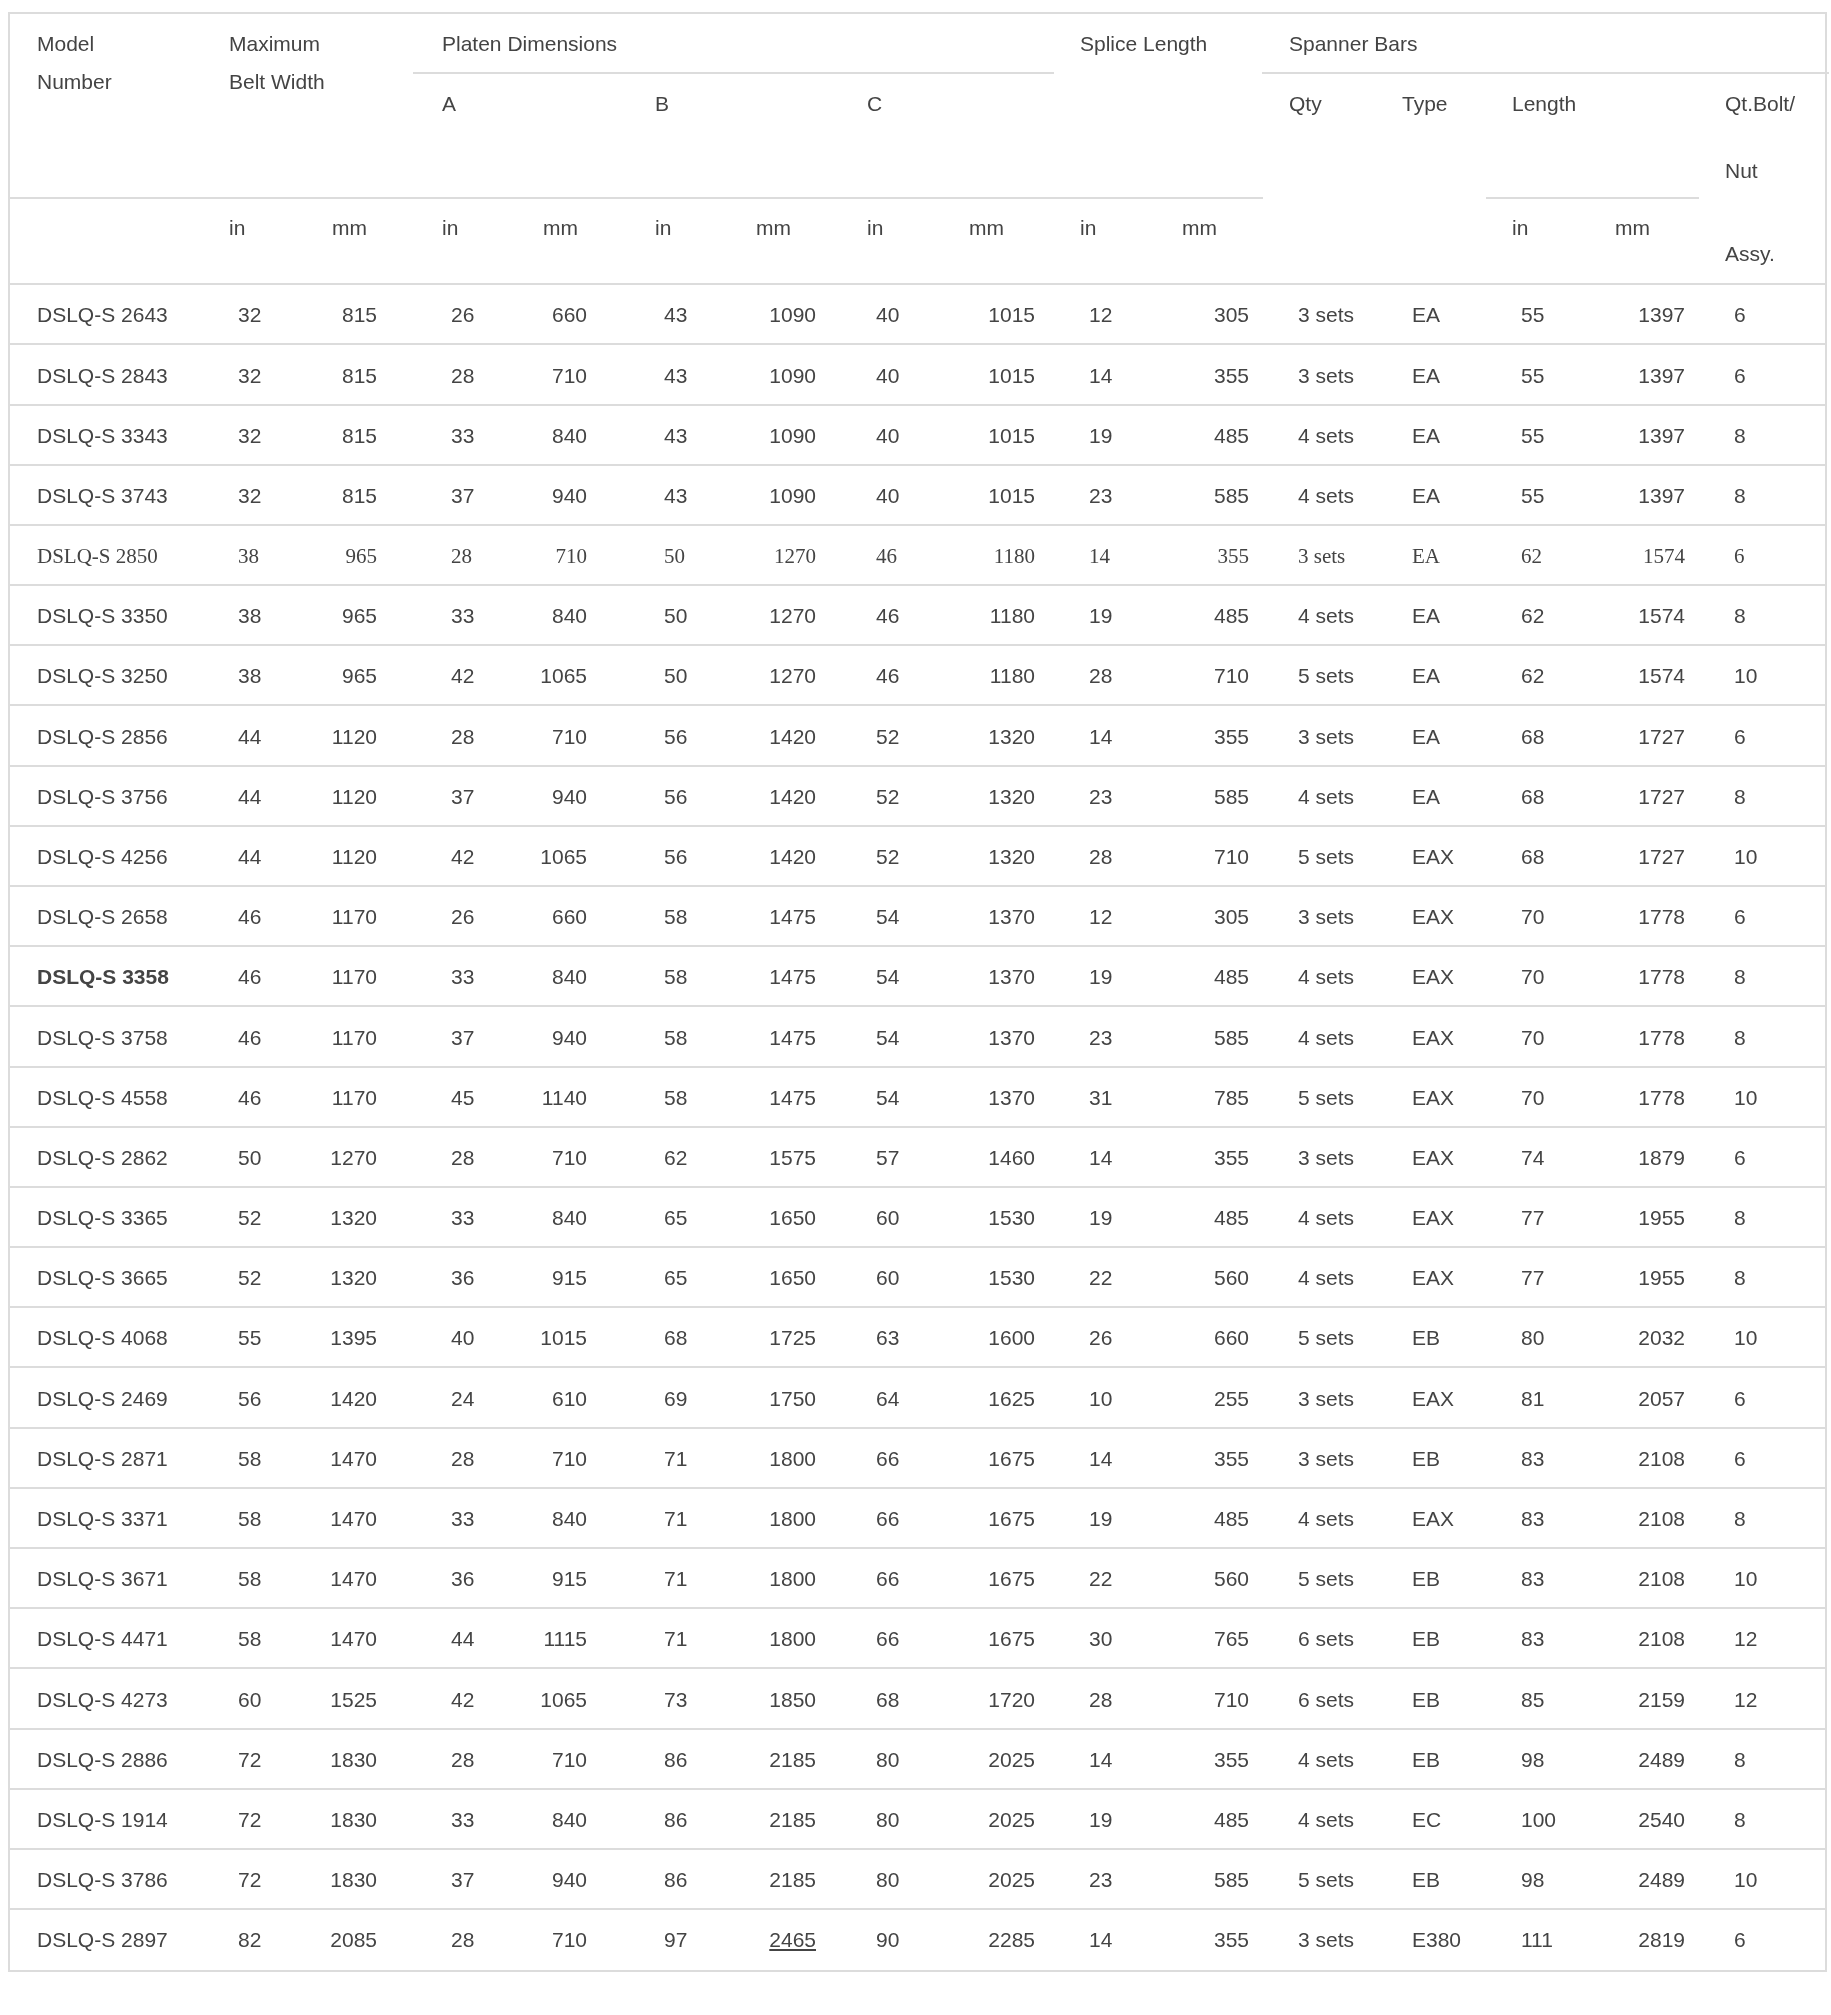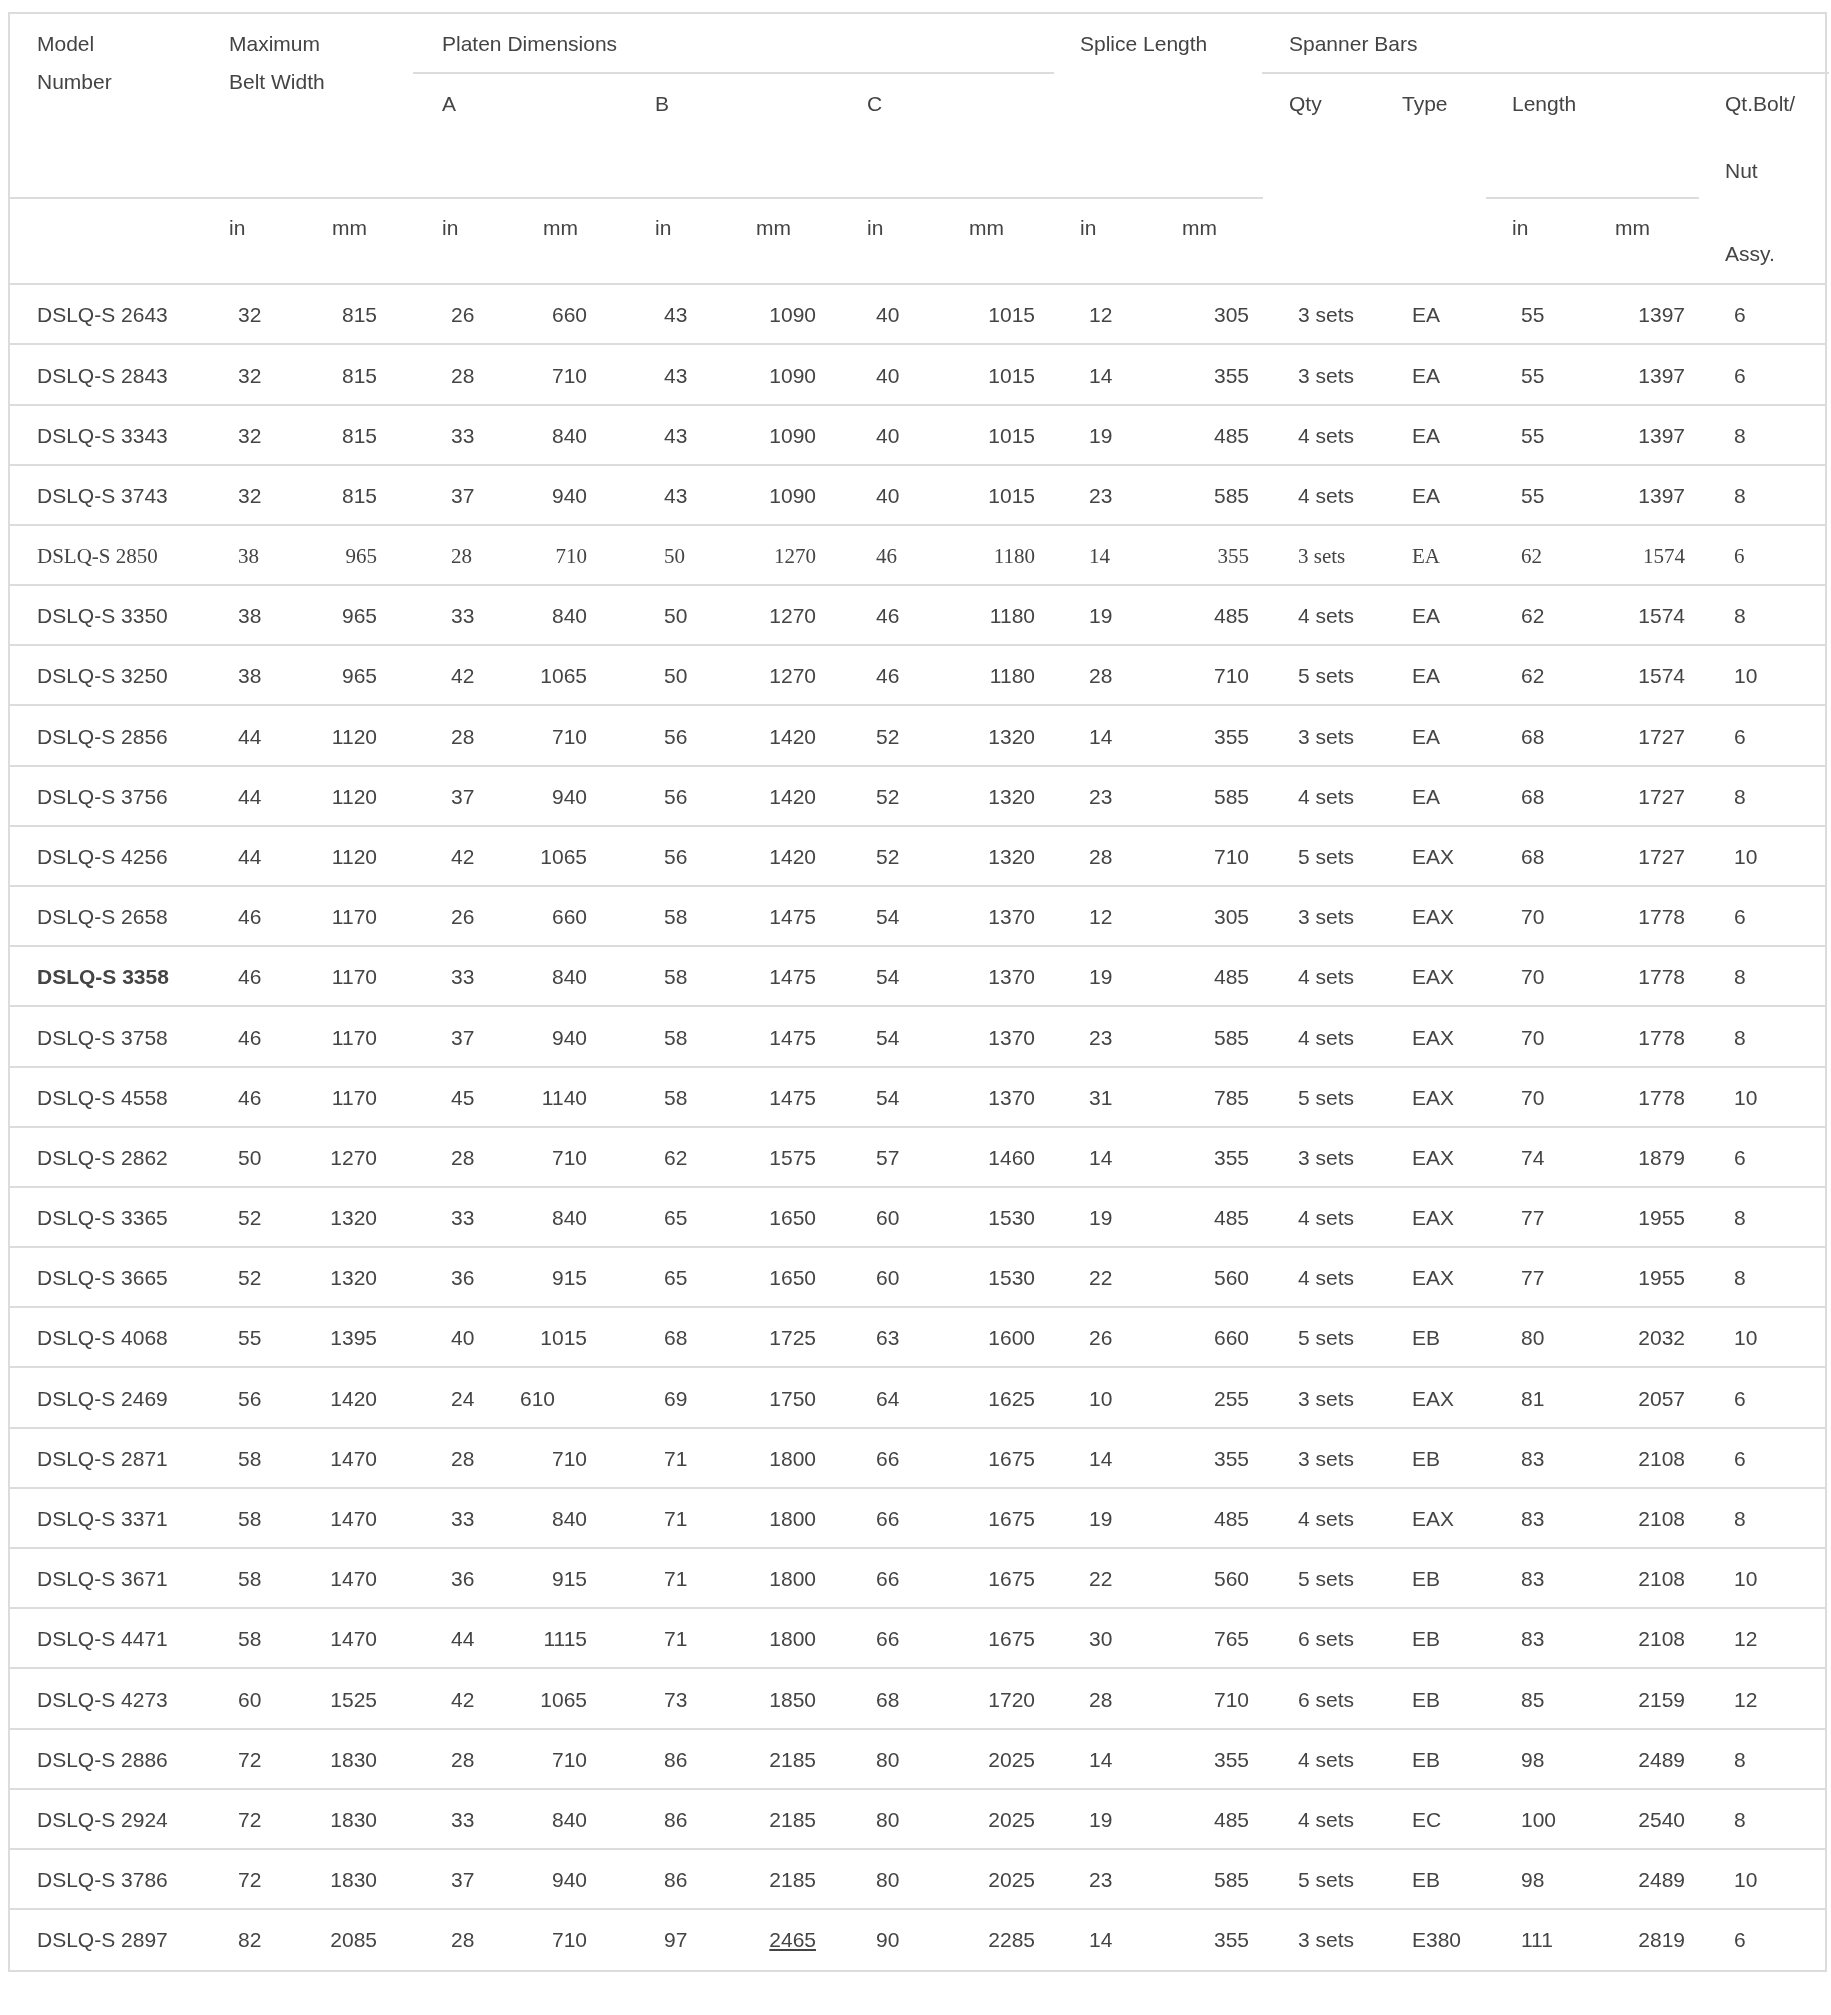--- a/index.html
+++ b/index.html
@@ -399,21 +399,21 @@
         <div class="cell" style="left: 1511px;">80</div>
         <div class="cell" style="left: 1578px; width: 97px; text-align: right;">2032</div>
         <div class="cell" style="left: 1724px;">10</div>
         <div class="hline" style="left: 0px; width: 100%; top: 58px;"></div>
       </div>
       <div class="row" style="top: 1355px;">
         <div class="cell" style="left: 27px;">DSLQ-S 2469</div>
         <div class="cell" style="left: 228px;">56</div>
         <div class="cell" style="left: 296px; width: 71px; text-align: right;">1420</div>
         <div class="cell" style="left: 441px;">24</div>
-        <div class="cell" style="left: 510px; width: 67px; ">610</div>
+        <div class="cell" style="left: 510px; width: 67px; text-align: right;">610</div>
         <div class="cell" style="left: 654px;">69</div>
         <div class="cell" style="left: 719px; width: 87px; text-align: right;">1750</div>
         <div class="cell" style="left: 866px;">64</div>
         <div class="cell" style="left: 934px; width: 91px; text-align: right;">1625</div>
         <div class="cell" style="left: 1079px;">10</div>
         <div class="cell" style="left: 1147px; width: 92px; text-align: right;">255</div>
         <div class="cell" style="left: 1288px;">3 sets</div>
         <div class="cell" style="left: 1402px;">EAX</div>
         <div class="cell" style="left: 1511px;">81</div>
         <div class="cell" style="left: 1578px; width: 97px; text-align: right;">2057</div>
@@ -528,21 +528,21 @@
         <div class="cell" style="left: 1079px;">14</div>
         <div class="cell" style="left: 1147px; width: 92px; text-align: right;">355</div>
         <div class="cell" style="left: 1288px;">4 sets</div>
         <div class="cell" style="left: 1402px;">EB</div>
         <div class="cell" style="left: 1511px;">98</div>
         <div class="cell" style="left: 1578px; width: 97px; text-align: right;">2489</div>
         <div class="cell" style="left: 1724px;">8</div>
         <div class="hline" style="left: 0px; width: 100%; top: 58px;"></div>
       </div>
       <div class="row" style="top: 1776px;">
-        <div class="cell" style="left: 27px;">DSLQ-S 2924</div>
+        <div class="cell" style="left: 27px;">DSLQ-S 1914</div>
         <div class="cell" style="left: 228px;">72</div>
         <div class="cell" style="left: 296px; width: 71px; text-align: right;">1830</div>
         <div class="cell" style="left: 441px;">33</div>
         <div class="cell" style="left: 510px; width: 67px; text-align: right;">840</div>
         <div class="cell" style="left: 654px;">86</div>
         <div class="cell" style="left: 719px; width: 87px; text-align: right;">2185</div>
         <div class="cell" style="left: 866px;">80</div>
         <div class="cell" style="left: 934px; width: 91px; text-align: right;">2025</div>
         <div class="cell" style="left: 1079px;">19</div>
         <div class="cell" style="left: 1147px; width: 92px; text-align: right;">485</div>

